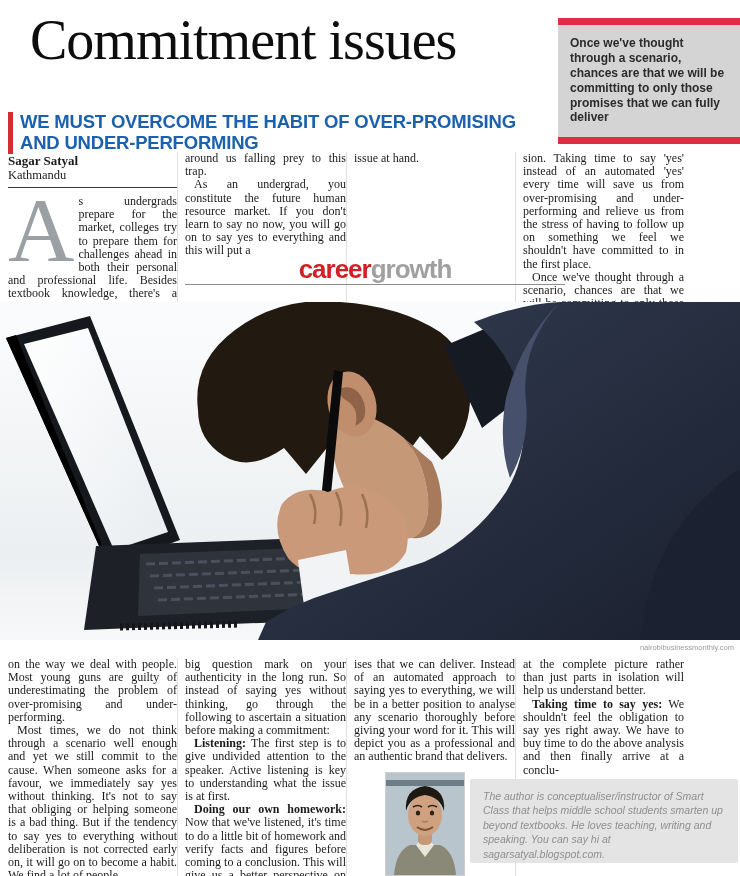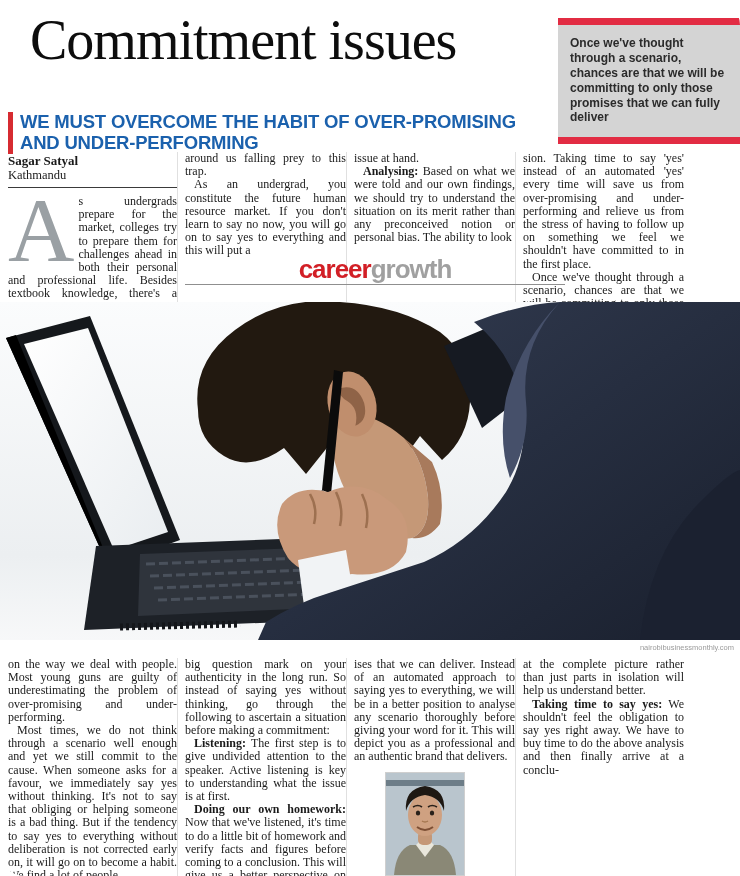--- a/index.html
+++ b/index.html
@@ -1,21 +1,20 @@
 <!DOCTYPE html>
 <html><head>
 <meta charset="utf-8">
 <style>
   * { margin:0; padding:0; box-sizing:border-box; }
   html,body { background:#ffffff; }
   .page {
     position:relative; width:740px; height:876px; background:#ffffff;
     font-family:"Liberation Serif", serif; color:#1a1a1a; overflow:hidden;
     margin:0 auto;
-    border-radius:25px;
   }
   
   .headline {
     position:absolute; left:30px; top:8px; width:520px;
     font-family:"Liberation Serif", serif; font-size:56px; font-weight:normal;
     letter-spacing:-1px; color:#0d0d0d; white-space:nowrap;
   }
   
   .pullquote { position:absolute; left:558px; top:18px; width:182px; }
   .pq-bar { height:7px; background:#e22c43; }
@@ -114,21 +113,20 @@
       </div>
       <div class="byline-rule"></div>
       <p class="para"><span class="dropcap">A</span><span>s undergrads prepare for the market, colleges try to prepare them for challenges ahead in both their personal and professional life. Besides textbook knowledge, there's a special need to focus</span></p>
     </div>
     <div class="col">
       <p class="para">around us falling prey to this trap.</p>
       <p class="para indent">As an undergrad, you constitute the future human resource market. If you don't learn to say no now, you will go on to say yes to everything and this will put a</p>
     </div>
     <div class="col">
       <p class="para">issue at hand.</p>
-      <p class="para indent"><b class="lead">Analysing:</b><span> Based on what we were told and our own findings, we should try to understand the situation on its merit rather than any preconceived notion or personal bias. The ability to look</span></p>
     </div>
     <div class="col">
       <p class="para">sion. Taking time to say 'yes' instead of an automated 'yes' every time will save us from over-promising and under-performing and relieve us from the stress of having to follow up on something we feel we shouldn't have committed to in the first place.</p>
       <p class="para indent">Once we've thought through a scenario, chances are that we will be committing to only those prom-</p>
     </div>
   </div>
 
   <div class="section-band">
     <span class="label"><span class="label-career">career</span><span class="label-growth">growth</span></span>
   </div>
@@ -239,14 +237,17 @@
 
       <ellipse cx="32" cy="40" rx="2.2" ry="2.6" fill="#2a211a"></ellipse>
       <ellipse cx="46" cy="40" rx="2.2" ry="2.6" fill="#2a211a"></ellipse>
       <path d="M27,34 Q32,31 36,34" stroke="#2a211a" stroke-width="1.6" fill="none"></path>
       <path d="M42,34 Q46,31 51,34" stroke="#2a211a" stroke-width="1.6" fill="none"></path>
       <path d="M36,48 Q39,50 42,48" stroke="#a4764f" stroke-width="1.4" fill="none"></path>
       <path d="M31,54 Q39,60 47,54" stroke="#7d4f34" stroke-width="2" fill="none"></path>
     </svg>
   </div>
 
+  <div class="bio-box">
+    <div class="bio-text">The author is conceptualiser/instructor of Smart Class that helps middle school students smarten up beyond textbooks. He loves teaching, writing and speaking. You can say hi at sagarsatyal.blogspot.com.</div>
+  </div>
 
 </div>
 
 </body></html>

